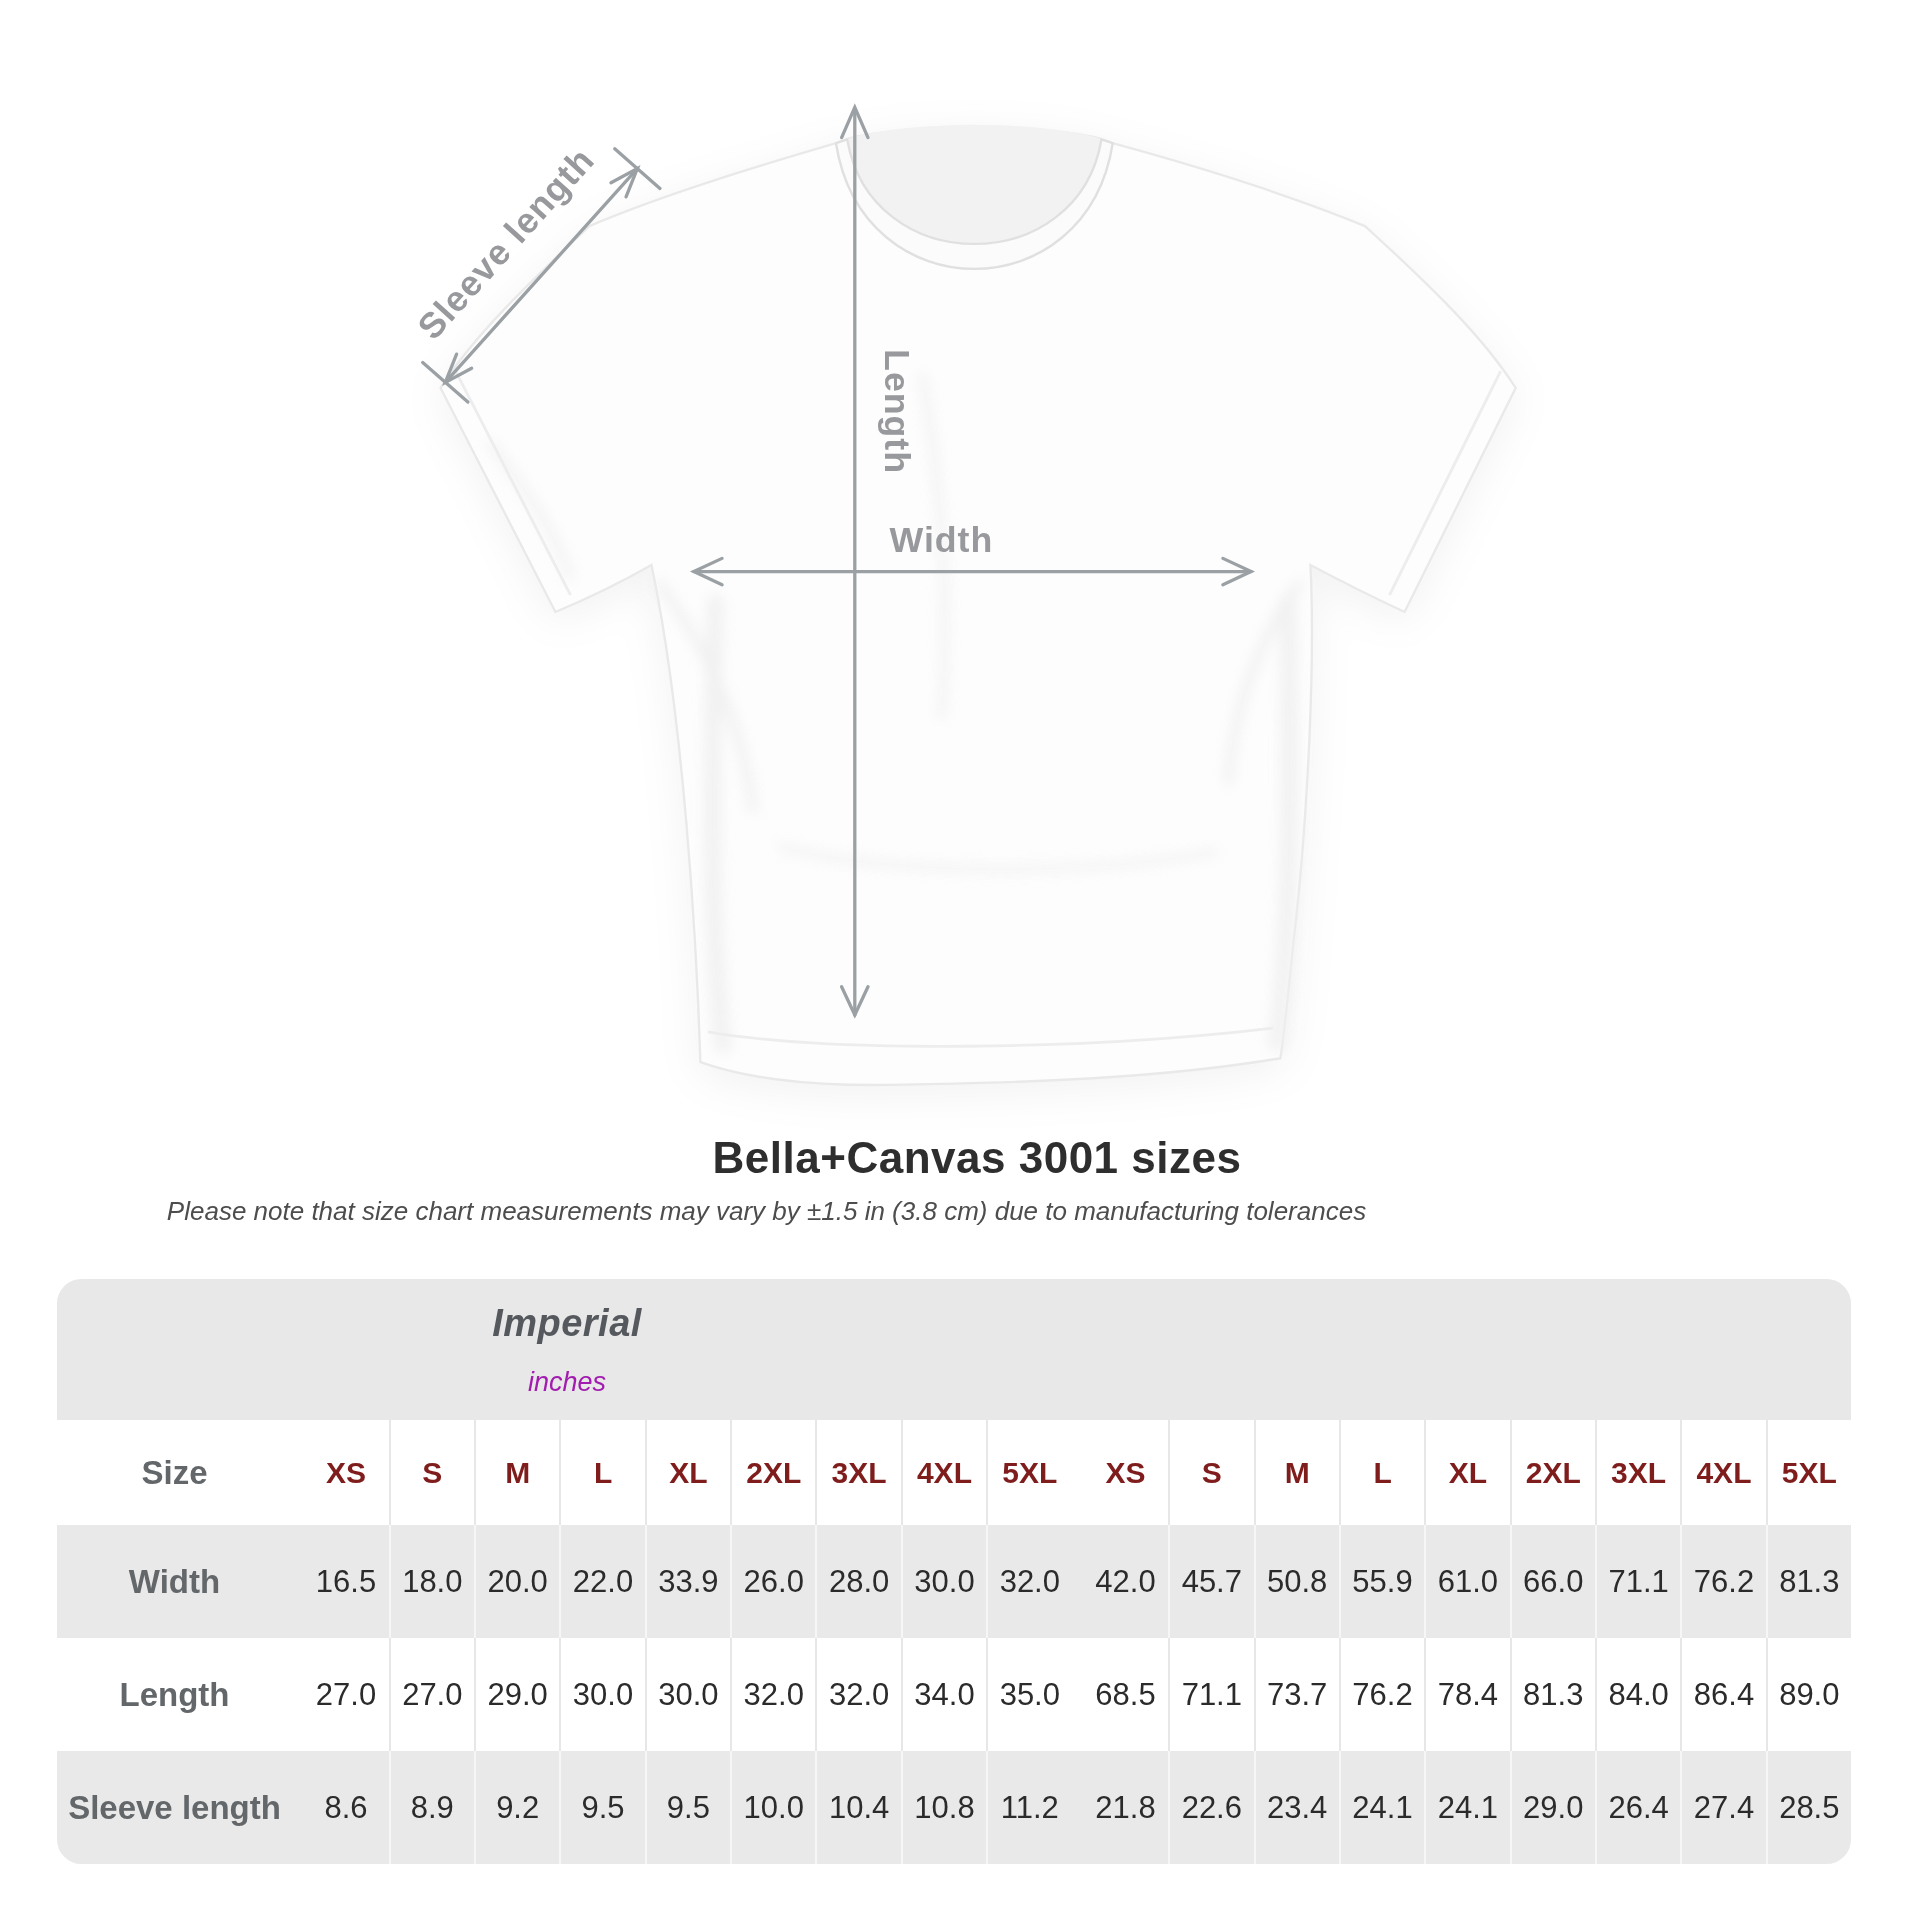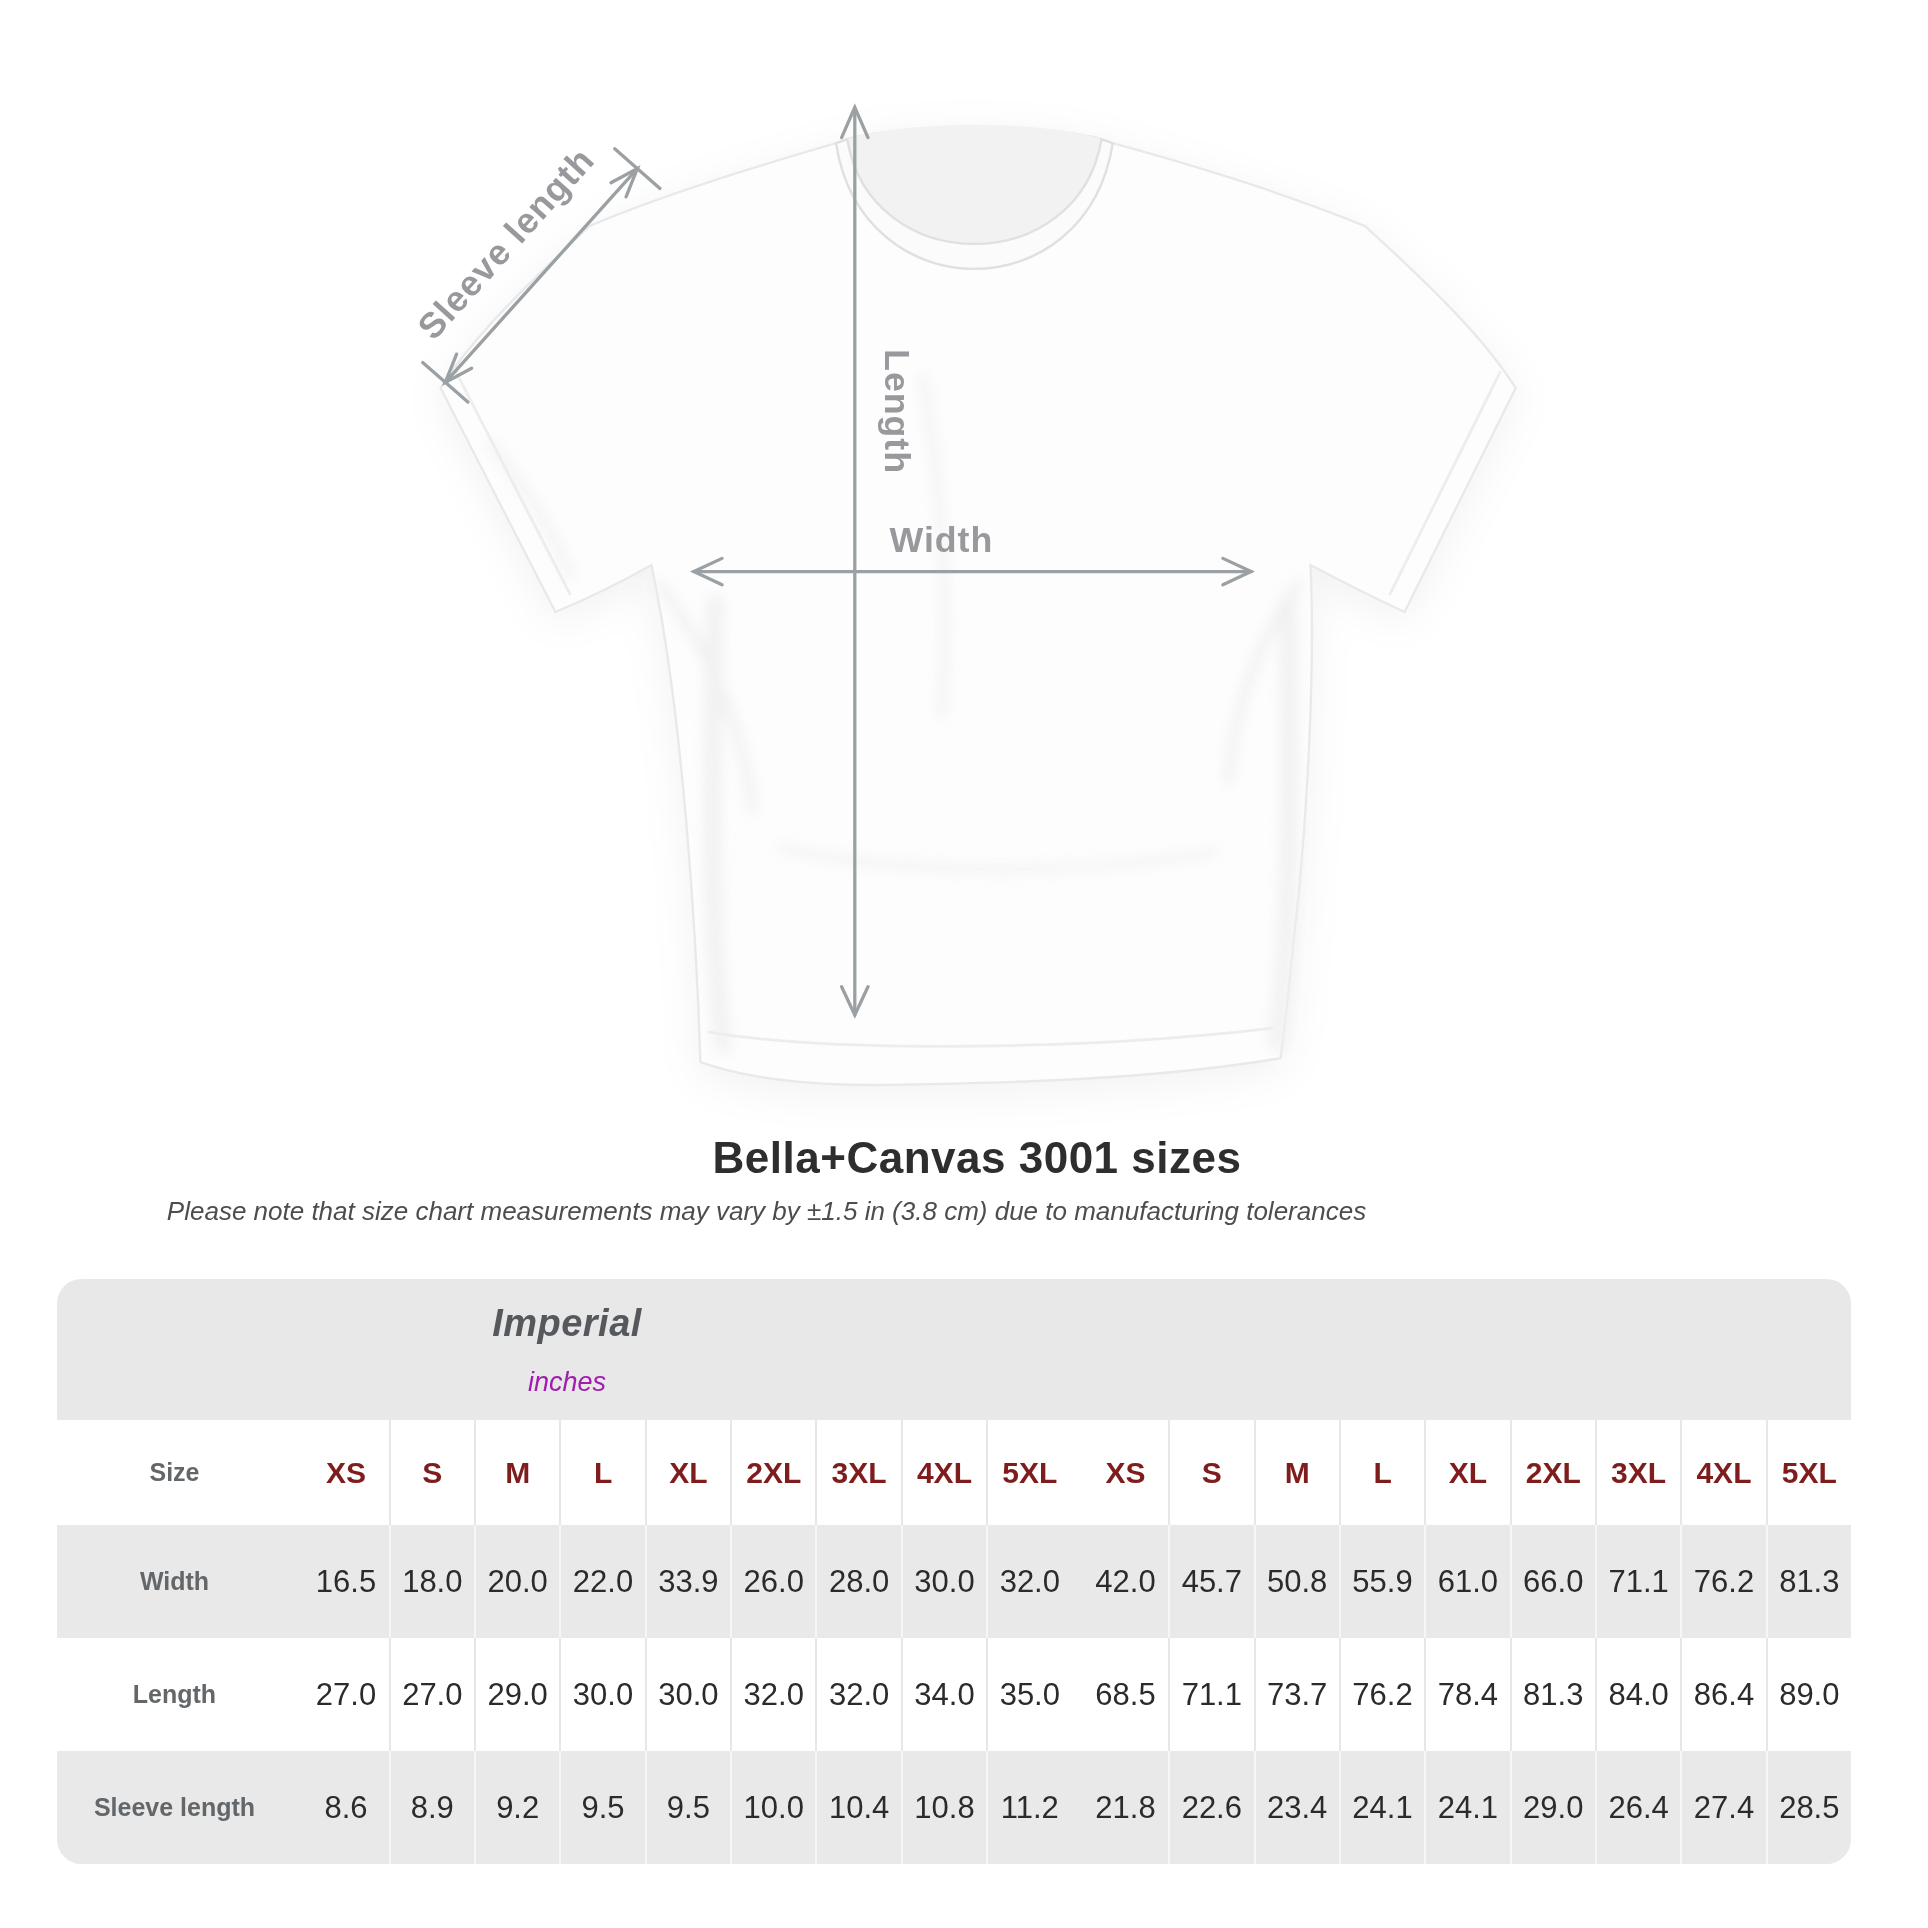--- a/index.html
+++ b/index.html
@@ -27,21 +27,21 @@
   .tr{display:grid;grid-template-columns:235px 11.3px repeat(9,1fr) 11.3px repeat(9,1fr);}
   .tr.head{height:105px;}
   .tr.data{height:113px;}
   .cell{display:flex;align-items:center;justify-content:center;height:100%;}
   .stripe .cell{background:#e9e9e9;}
   .sp{background:transparent;}
   .td{font-size:31px;color:#2b2b2b;}
   .tr .td + .td{border-left:2.8px solid #e7e7e7;}
   .tr.stripe .td + .td{border-left:2.8px solid #f6f6f6;}
   .tr.head .td{font-weight:bold;color:#7f1d1d;font-size:30px;}
-  .row-label{font-weight:bold;color:#63676a;font-size:25px;}
+  .row-label{font-weight:bold;color:#63676a;font-size:33px;}
 </style>
 </head>
 <body>
 
 <div class="page">
 
   <div class="diagram">
     <svg width="1928" height="1177" viewBox="0 0 2048 1250">
 
       <g style="filter:drop-shadow(0 10px 22px rgba(0,0,0,0.05));">

